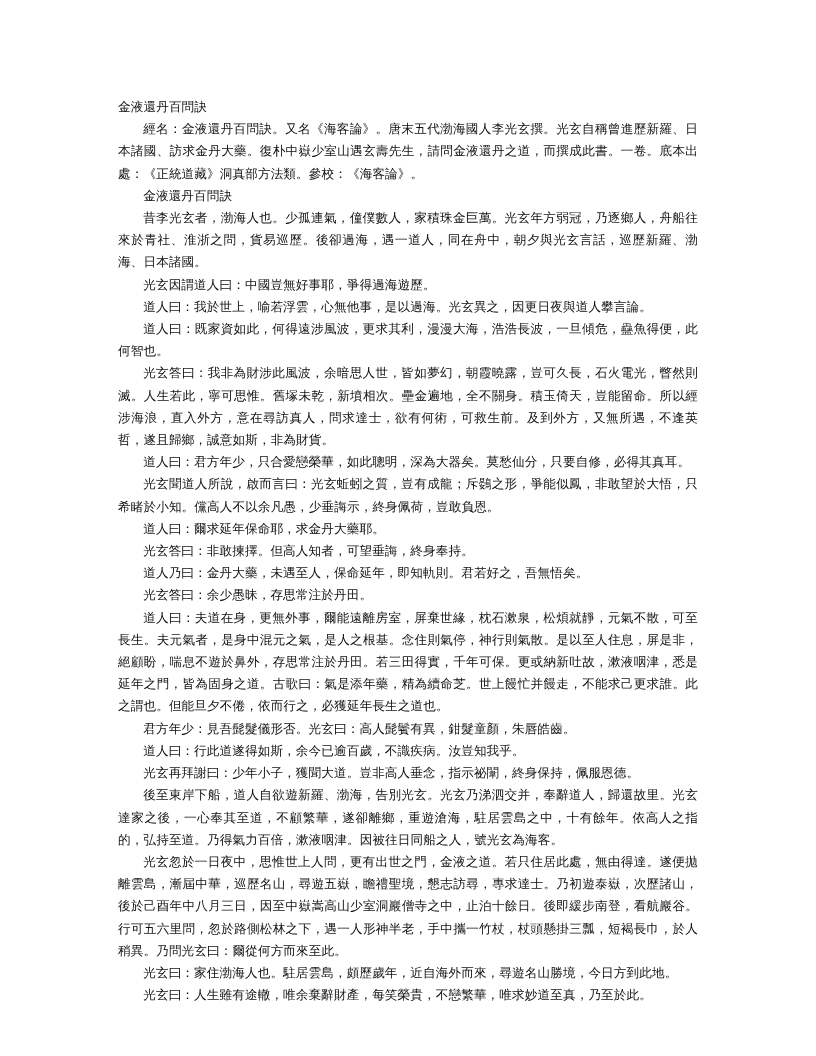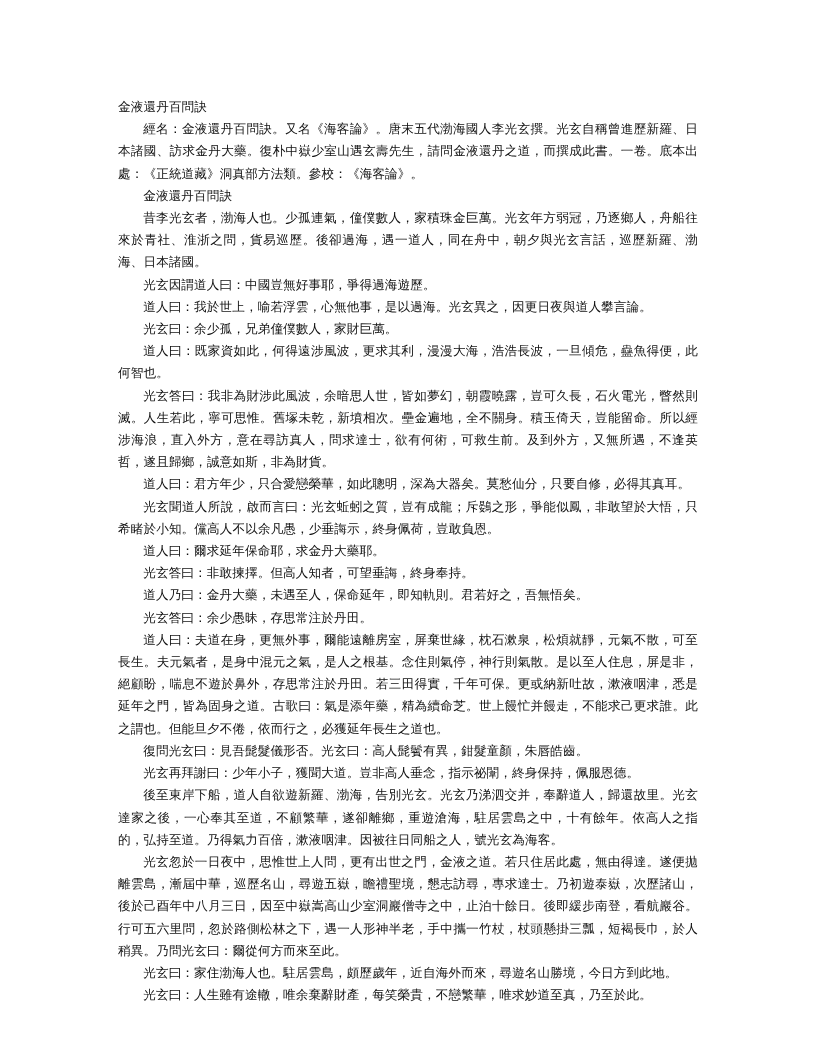--- a/index.html
+++ b/index.html
@@ -54,42 +54,42 @@
 
     <p class="para">金液還丹百問訣</p>
 
     <p class="para">昔李光玄者，渤海人也。少孤連氣，僮僕數人，家積珠金巨萬。光玄年方弱冠，乃逐鄉人，舟船往來於青社、淮浙之問，貨易巡歷。後卻過海，遇一道人，同在舟中，朝夕與光玄言話，巡歷新羅、渤海、日本諸國。</p>
 
     <p class="para">光玄因謂道人曰：中國豈無好事耶，爭得過海遊歷。</p>
 
     <p class="para">道人曰：我於世上，喻若浮雲，心無他事，是以過海。光玄異之，因更日夜與道人攀言論。</p>
 
 
-    <p class="para">光玄曰：余少孤，兄弟僮僕數人，家財巨萬。</p>
 
     <p class="para">道人曰：既家資如此，何得遠涉風波，更求其利，漫漫大海，浩浩長波，一旦傾危，蠱魚得便，此何智也。</p>
 
     <p class="para">光玄答曰：我非為財涉此風波，余暗思人世，皆如夢幻，朝霞曉露，豈可久長，石火電光，瞥然則滅。人生若此，寧可思惟。舊塚未乾，新墳相次。壘金遍地，全不關身。積玉倚天，豈能留命。所以經涉海浪，直入外方，意在尋訪真人，問求達士，欲有何術，可救生前。及到外方，又無所遇，不逢英哲，遂且歸鄉，誠意如斯，非為財貨。</p>
 
     <p class="para">道人曰：君方年少，只合愛戀榮華，如此聰明，深為大器矣。莫愁仙分，只要自修，必得其真耳。</p>
 
     <p class="para">光玄聞道人所說，啟而言曰：光玄蚯蚓之質，豈有成龍；斥鷃之形，爭能似鳳，非敢望於大悟，只希睹於小知。儻高人不以余凡愚，少垂誨示，終身佩荷，豈敢負恩。</p>
 
     <p class="para">道人曰：爾求延年保命耶，求金丹大藥耶。</p>
 
     <p class="para">光玄答曰：非敢揀擇。但高人知者，可望垂誨，終身奉持。</p>
 
     <p class="para">道人乃曰：金丹大藥，未遇至人，保命延年，即知軌則。君若好之，吾無悟矣。</p>
 
     <p class="para">光玄答曰：余少愚昧，存思常注於丹田。</p>
 
     <p class="para">道人曰：夫道在身，更無外事，爾能遠離房室，屏棄世緣，枕石漱泉，松煩就靜，元氣不散，可至長生。夫元氣者，是身中混元之氣，是人之根基。念住則氣停，神行則氣散。是以至人住息，屏是非，絕顧盼，喘息不遊於鼻外，存思常注於丹田。若三田得實，千年可保。更或納新吐故，漱液咽津，悉是延年之門，皆為固身之道。古歌曰：氣是添年藥，精為續命芝。世上饅忙并饅走，不能求己更求誰。此之謂也。但能旦夕不倦，依而行之，必獲延年長生之道也。</p>
 
-    <p class="para">復問光玄曰：見吾髭髮儀形否。光玄曰：高人髭鬢有異，鉗髮童顏，朱唇皓齒。</p>
+    <p class="para">君方年少：見吾髭髮儀形否。光玄曰：高人髭鬢有異，鉗髮童顏，朱唇皓齒。</p>
 
+    <p class="para">道人曰：行此道遂得如斯，余今已逾百歲，不識疾病。汝豈知我乎。</p>
 
     <p class="para">光玄再拜謝曰：少年小子，獲聞大道。豈非高人垂念，指示祕闈，終身保持，佩服恩德。</p>
 
     <p class="para">後至東岸下船，道人自欲遊新羅、渤海，告別光玄。光玄乃涕泗交并，奉辭道人，歸還故里。光玄達家之後，一心奉其至道，不顧繁華，遂卻離鄉，重遊滄海，駐居雲島之中，十有餘年。依高人之指的，弘持至道。乃得氣力百倍，漱液咽津。因被往日同船之人，號光玄為海客。</p>
 
     <p class="para">光玄忽於一日夜中，思惟世上人問，更有出世之門，金液之道。若只住居此處，無由得達。遂便拋離雲島，漸屆中華，巡歷名山，尋遊五嶽，瞻禮聖境，懇志訪尋，專求達士。乃初遊泰嶽，次歷諸山，後於己酉年中八月三日，因至中嶽嵩高山少室洞巖僧寺之中，止泊十餘日。後即緩步南登，看航巖谷。行可五六里問，忽於路側松林之下，遇一人形神半老，手中攜一竹杖，杖頭懸掛三瓢，短褐長巾，於人稍異。乃問光玄曰：爾從何方而來至此。</p>
 
     <p class="para">光玄曰：家住渤海人也。駐居雲島，頗歷歲年，近自海外而來，尋遊名山勝境，今日方到此地。</p>
 
 

